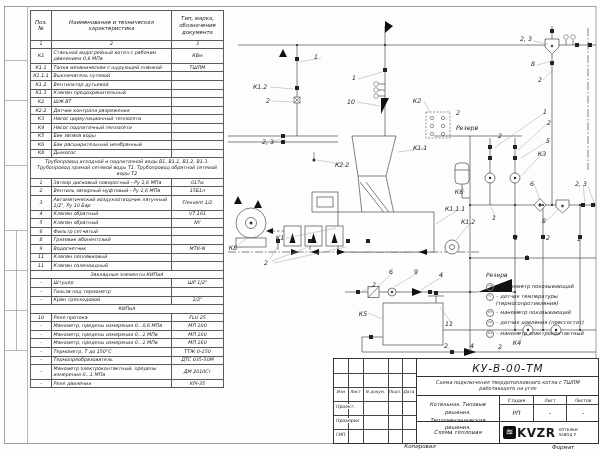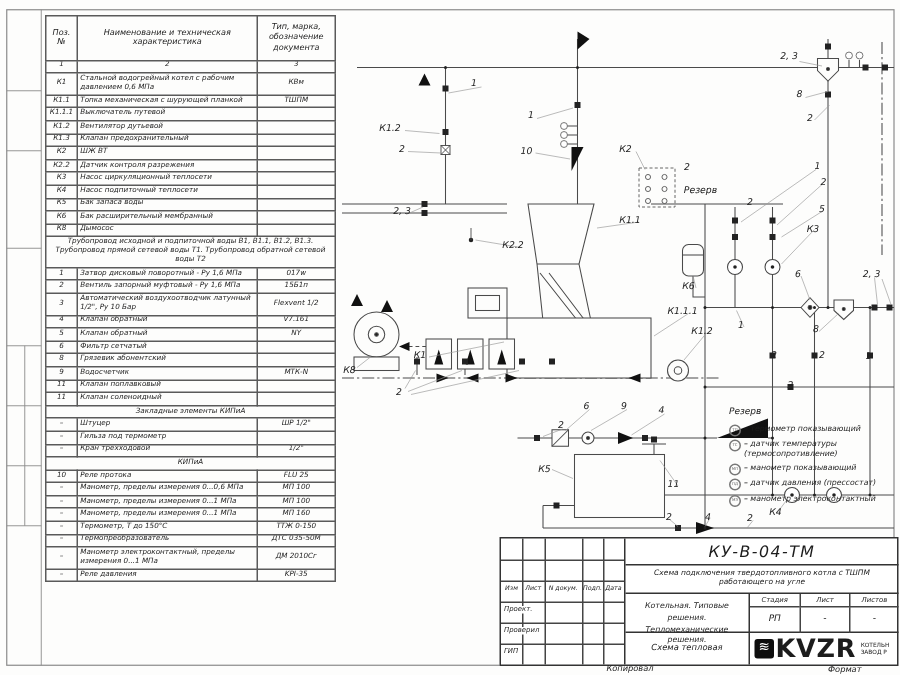--- a/index.html
+++ b/index.html
@@ -52,21 +52,21 @@
   .tb .stgrid .sh{top:0;height:9px;border-bottom:0.6px solid #444;font-size:4.6px;line-height:9px;text-align:center;}
   .tb .stgrid .sv{top:9px;height:17px;font-size:6px;line-height:15px;text-align:center;}
   .tb .s1{left:0;width:33px;} .tb .s2{left:33px;width:33px;border-left:0.6px solid #444;}
   .tb .s3{left:66px;width:33px;border-left:0.6px solid #444;}
   .tb .dname{left:0;top:63px;width:83px;height:21px;border-right:0.7px solid #333;
       font-size:5.6px;line-height:21px;text-align:center;}
   .tb .logo{left:83px;top:63px;width:99px;height:21px;display:flex;position:absolute;
       align-items:center;padding-left:3px;}
   .tb .logo .lsq{position:static;width:13px;height:13px;background:#0d0d0d;color:#fff;
       font-size:9px;line-height:13px;text-align:center;font-style:normal;border-radius:2px;}
-  .tb .logo .kv{position:static;font-style:normal;font-weight:bold;font-size:17px;letter-spacing:0.5px;margin:0 3px 0 1px;}
+  .tb .logo .kv{position:static;font-style:normal;font-weight:bold;font-size:12px;letter-spacing:0.5px;margin:0 3px 0 1px;}
   .tb .logo .cname{position:static;font-style:normal;font-size:3.9px;line-height:1.25;color:#222;white-space:nowrap;overflow:hidden;}
 
   .foot{position:absolute;font:italic 5.5px "DejaVu Sans",sans-serif;color:#222;}
   #foot-copied{left:397px;top:443px;width:46px;text-align:center;}
   #foot-format{left:552px;top:444px;}
 </style>
 </head>
 <body>
 
 <div class="sheet">
@@ -565,21 +565,21 @@
     <span class="cellhead" style="left:14px;width:15px">Лист</span>
     <span class="cellhead" style="left:29px;width:25px">N докум.</span>
     <span class="cellhead" style="left:54px;width:14px">Подп.</span>
     <span class="cellhead" style="left:68px;width:14px">Дата</span>
 
     <span class="role" style="top:45px">Проект.</span>
     <span class="role" style="top:59px">Проверил</span>
     <span class="role" style="top:73px">ГИП</span>
 
     <div class="rpart">
-      <div class="docnum">КУ-В-04-ТМ</div>
+      <div class="docnum">КУ-В-00-ТМ</div>
       <div class="subt">Схема подключения твердотопливного котла с ТШПМ работающего на угле</div>
       <div class="proj">
         <span style="position:static">Котельная. Типовые решения.</span><br>
         <span style="position:static">Тепломеханические решения.</span>
       </div>
       <div class="stgrid">
         <div class="sh s1">Стадия</div>
         <div class="sh s2">Лист</div>
         <div class="sh s3">Листов</div>
         <div class="sv s1">РП</div>

